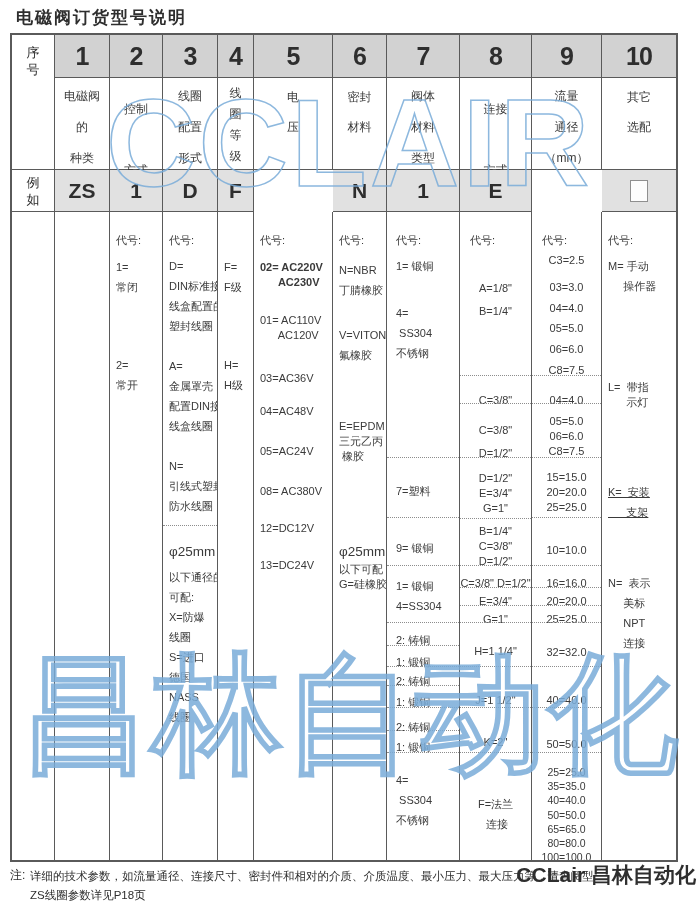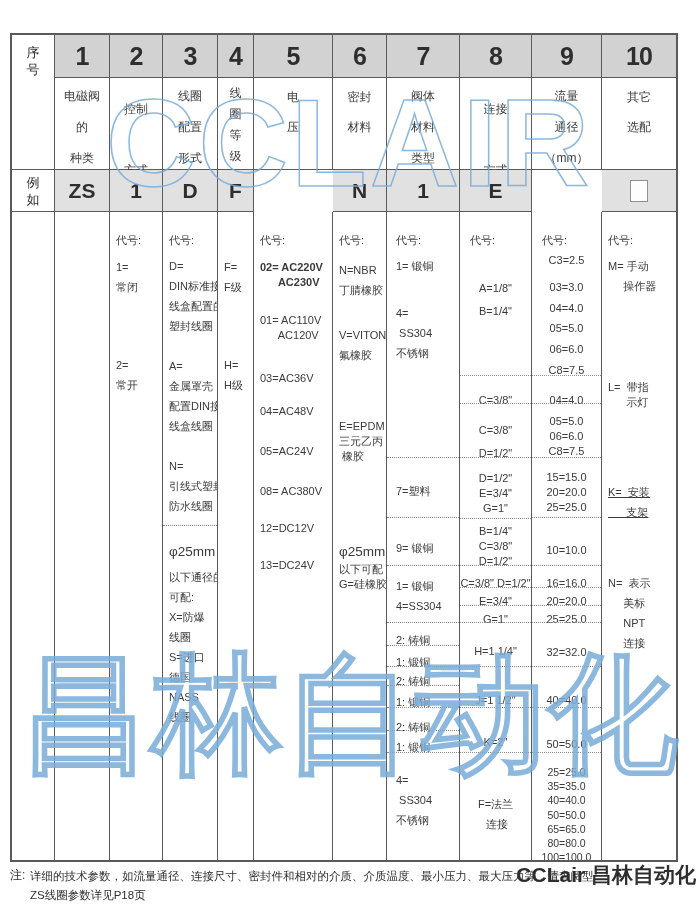--- a/index.html
+++ b/index.html
@@ -46,20 +46,21 @@
   .wm2{left:20px;top:628px;font-size:130px;letter-spacing:2px;}
   .note-label{position:absolute;left:10px;top:867px;font-size:12px;}
   .note1{position:absolute;left:30px;top:869px;font-size:11.5px;white-space:nowrap;z-index:1;}
   .note2{position:absolute;left:30px;top:888px;font-size:11.5px;}
   .logo{position:absolute;right:4px;top:861px;font-size:21px;font-weight:bold;z-index:6;}
 </style>
 </head>
 <body>
 
 <div class="page">
+  <div class="title">电磁阀订货型号说明</div>
 
   <div class="wm wm2">昌林自动化</div>
   <div class="wm wm1">CCLAIR</div>
 
   <div class="tbl" id="tbl">
       <div class="cell seqcell" style="grid-area: 1 / 1 / 3;">序
 号</div>
       <div class="cell num" style="grid-area: 1 / 2;">1</div>
       <div class="cell desc s3" style="grid-area: 2 / 2;">电磁阀
 的

